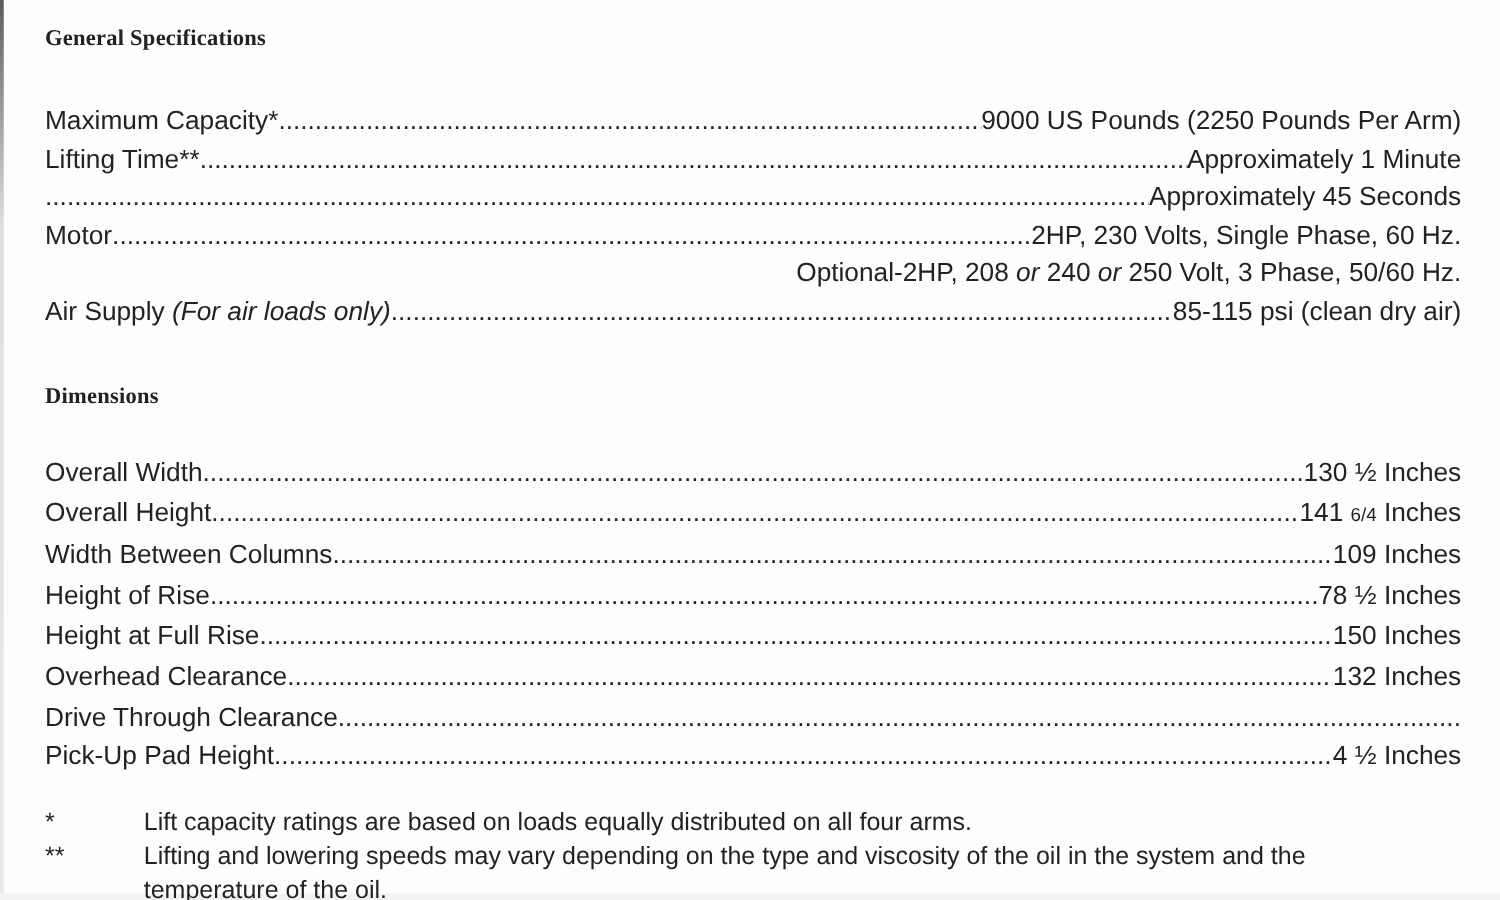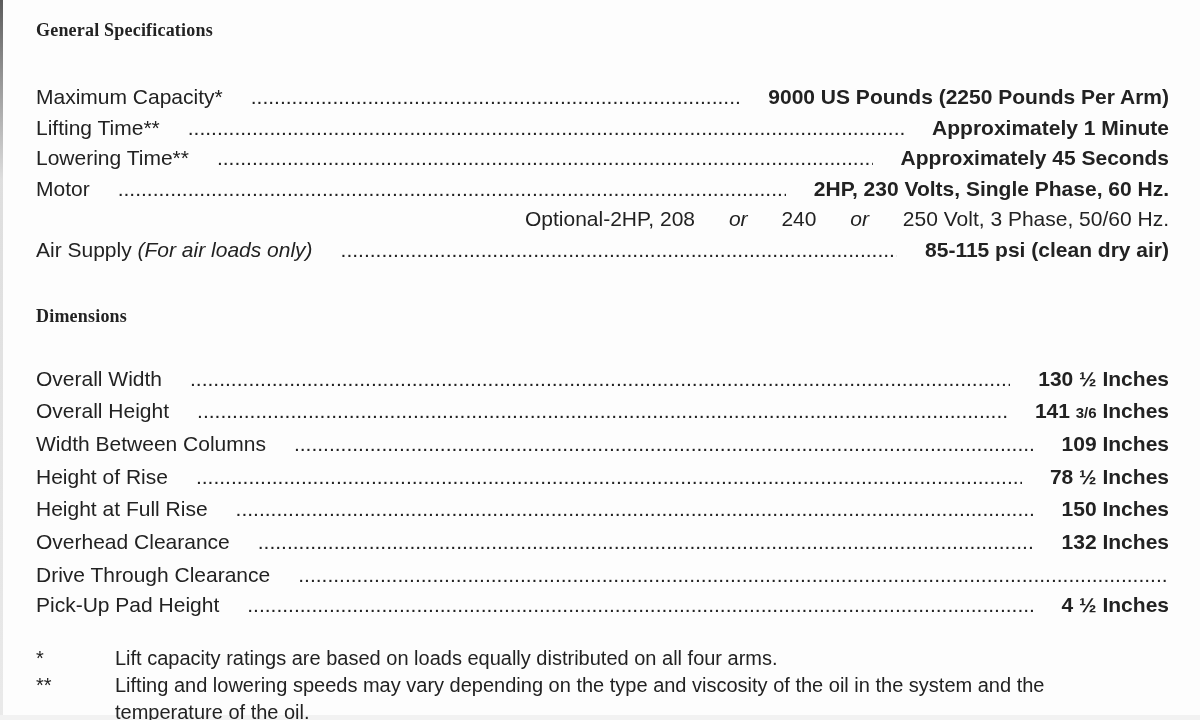--- a/index.html
+++ b/index.html
@@ -32,23 +32,23 @@
   }
   #heading-general { margin-top: 14px; }
   #heading-dimensions { margin-top: 34px; }
 
   .leader-table { margin: 0 31px 0 36px; font-size: 21px; }
   #spec-table { margin-top: 36px; }
   #dim-table  { margin-top: 32px; }
   #spec-table .lrow { line-height: 30.6px; }
   #dim-table  .lrow { line-height: 30.7px; }
 
-  .lrow { display: flex; align-items: baseline; gap: 28px; }
+  .lrow { display: flex; align-items: baseline; }
   .lrow .label { white-space: pre; flex: 0 0 auto; }
-  .lrow .value { white-space: pre; flex: 0 0 auto; font-weight: bold; }
+  .lrow .value { white-space: pre; flex: 0 0 auto; }
   .dots {
     flex: 1 1 auto;
     overflow: hidden;
     white-space: nowrap;
   }
   .dots::after {
     content: "....................................................................................................................................................................................................................................................................";
   }
   .ital { font-style: italic; }
   .frac { font-size: 15px; }
@@ -80,21 +80,20 @@
       <span class="value">9000 US Pounds (2250 Pounds Per Arm)</span>
     </div>
 
     <div class="lrow">
       <span class="label">Lifting Time**</span>
       <span class="dots"></span>
       <span class="value">Approximately 1 Minute</span>
     </div>
 
     <div class="lrow">
-      <span class="label">Lowering Time**</span>
       <span class="dots"></span>
       <span class="value">Approximately 45 Seconds</span>
     </div>
 
     <div class="lrow">
       <span class="label">Motor</span>
       <span class="dots"></span>
       <span class="value">2HP, 230 Volts, Single Phase, 60 Hz.</span>
     </div>
 
@@ -120,21 +119,21 @@
 
     <div class="lrow">
       <span class="label">Overall Width</span>
       <span class="dots"></span>
       <span class="value"><span>130 ½</span><span class="frac"></span><span> Inches</span></span>
     </div>
 
     <div class="lrow">
       <span class="label">Overall Height</span>
       <span class="dots"></span>
-      <span class="value"><span>141 </span><span class="frac">3/6</span><span> Inches</span></span>
+      <span class="value"><span>141 </span><span class="frac">6/4</span><span> Inches</span></span>
     </div>
 
     <div class="lrow">
       <span class="label">Width Between Columns</span>
       <span class="dots"></span>
       <span class="value"><span>109</span><span class="frac"></span><span> Inches</span></span>
     </div>
 
     <div class="lrow">
       <span class="label">Height of Rise</span>

